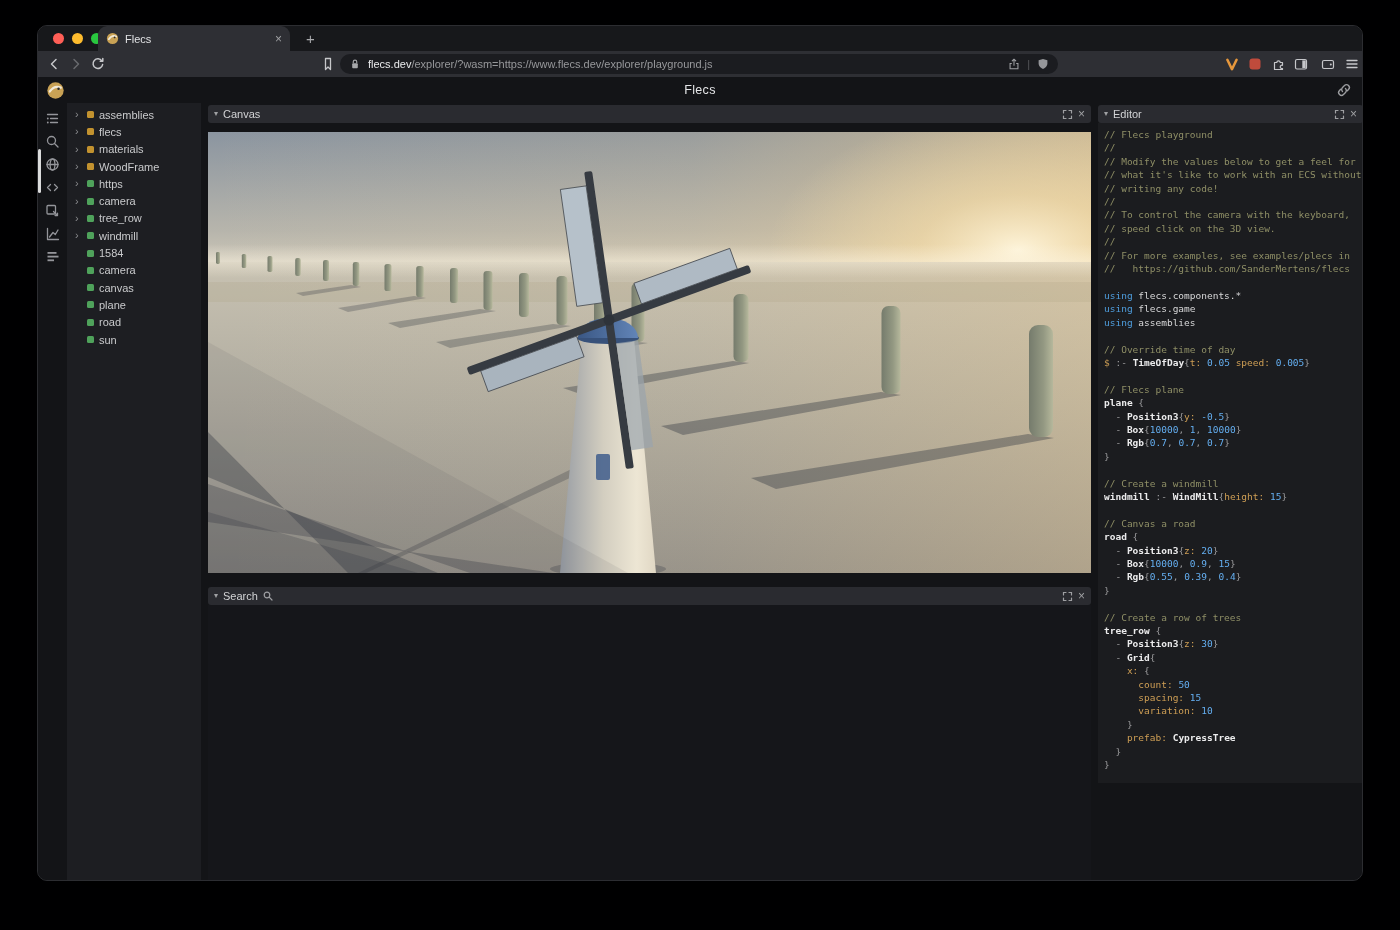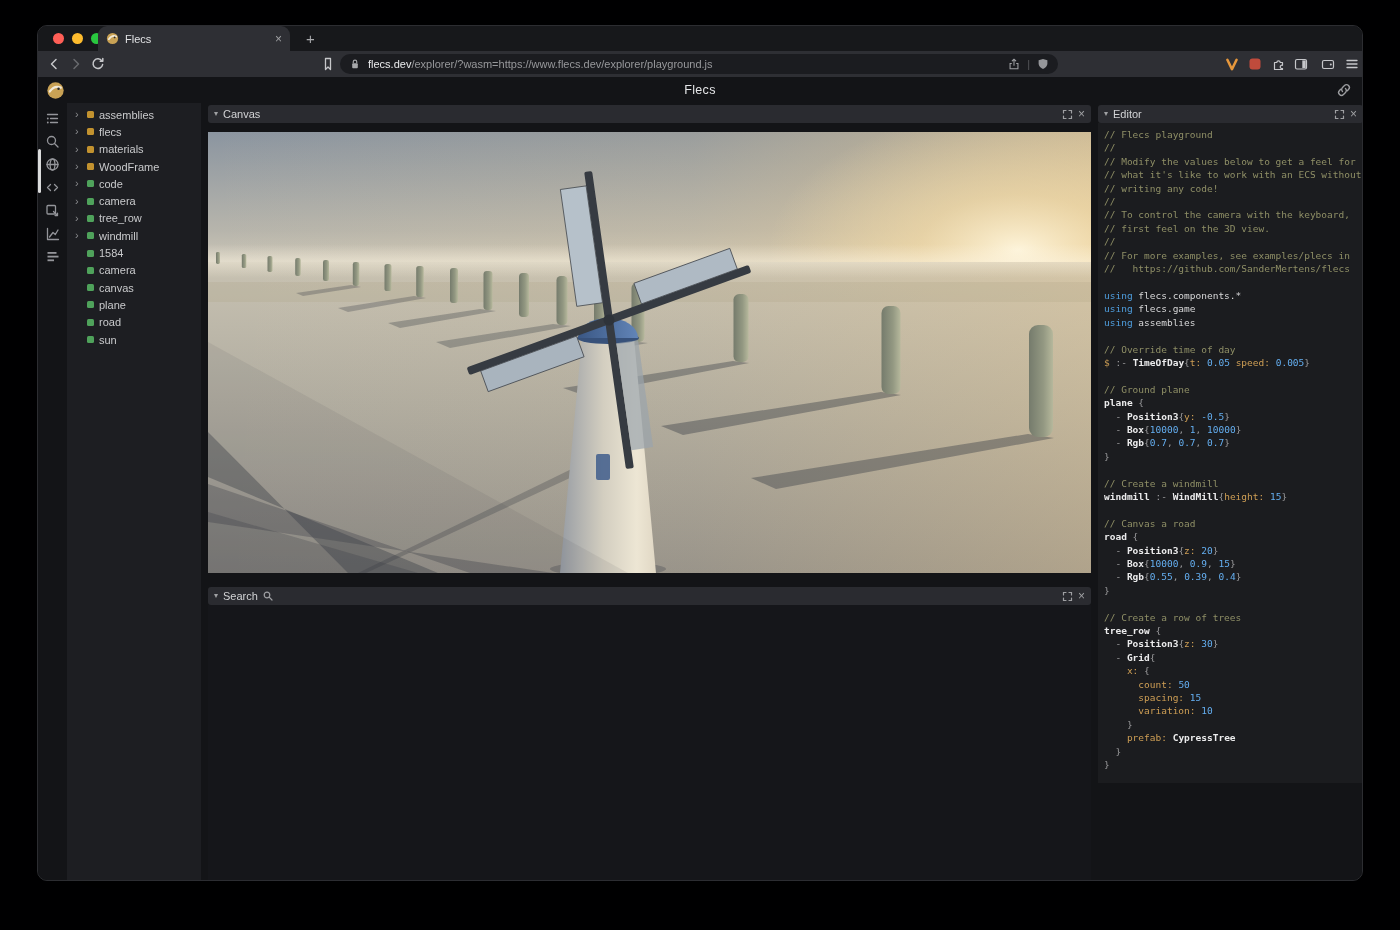--- a/index.html
+++ b/index.html
@@ -247,21 +247,21 @@
           <span class="tlabel">materials</span>
         </div>
         <div class="titem">
           <span class="tarrow">›</span>
           <span class="tsq" style="background: rgb(194, 146, 47);"></span>
           <span class="tlabel">WoodFrame</span>
         </div>
         <div class="titem">
           <span class="tarrow">›</span>
           <span class="tsq" style="background: rgb(79, 162, 91);"></span>
-          <span class="tlabel">code</span>
+          <span class="tlabel">https</span>
         </div>
         <div class="titem">
           <span class="tarrow">›</span>
           <span class="tsq" style="background: rgb(79, 162, 91);"></span>
           <span class="tlabel">camera</span>
         </div>
         <div class="titem">
           <span class="tarrow">›</span>
           <span class="tsq" style="background: rgb(79, 162, 91);"></span>
           <span class="tlabel">tree_row</span>
@@ -451,33 +451,33 @@
     </div>
     <div class="editorbody">
       <div>
           <div class="cl"><span class="t-c">// Flecs playground</span></div>
           <div class="cl"><span class="t-c">//</span></div>
           <div class="cl"><span class="t-c">// Modify the values below to get a feel for</span></div>
           <div class="cl"><span class="t-c">// what it's like to work with an ECS without</span></div>
           <div class="cl"><span class="t-c">// writing any code!</span></div>
           <div class="cl"><span class="t-c">//</span></div>
           <div class="cl"><span class="t-c">// To control the camera with the keyboard,</span></div>
-          <div class="cl"><span class="t-c">// first feel on the 3D view.</span></div>
+          <div class="cl"><span class="t-c">// speed click on the 3D view.</span></div>
           <div class="cl"><span class="t-c">//</span></div>
           <div class="cl"><span class="t-c">// For more examples, see examples/plecs in</span></div>
           <div class="cl"><span class="t-c">//   https://github.com/SanderMertens/flecs</span></div>
           <div class="cl">&nbsp;</div>
           <div class="cl"><span class="t-k">using </span><span class="t-w">flecs.components.*</span></div>
           <div class="cl"><span class="t-k">using </span><span class="t-w">flecs.game</span></div>
           <div class="cl"><span class="t-k">using </span><span class="t-w">assemblies</span></div>
           <div class="cl">&nbsp;</div>
           <div class="cl"><span class="t-c">// Override time of day</span></div>
           <div class="cl"><span class="t-o">$</span><span class="t-p"> :- </span><span class="t-e">TimeOfDay</span><span class="t-p">{</span><span class="t-o">t: </span><span class="t-n">0.05</span><span class="t-w"> </span><span class="t-o">speed: </span><span class="t-n">0.005</span><span class="t-p">}</span></div>
           <div class="cl">&nbsp;</div>
-          <div class="cl"><span class="t-c">// Ground plane</span></div>
+          <div class="cl"><span class="t-c">// Flecs plane</span></div>
           <div class="cl"><span class="t-e">plane </span><span class="t-p">{</span></div>
           <div class="cl"><span class="t-p">  - </span><span class="t-e">Position3</span><span class="t-p">{</span><span class="t-o">y: </span><span class="t-n">-0.5</span><span class="t-p">}</span></div>
           <div class="cl"><span class="t-p">  - </span><span class="t-e">Box</span><span class="t-p">{</span><span class="t-n">10000</span><span class="t-p">, </span><span class="t-n">1</span><span class="t-p">, </span><span class="t-n">10000</span><span class="t-p">}</span></div>
           <div class="cl"><span class="t-p">  - </span><span class="t-e">Rgb</span><span class="t-p">{</span><span class="t-n">0.7</span><span class="t-p">, </span><span class="t-n">0.7</span><span class="t-p">, </span><span class="t-n">0.7</span><span class="t-p">}</span></div>
           <div class="cl"><span class="t-p">}</span></div>
           <div class="cl">&nbsp;</div>
           <div class="cl"><span class="t-c">// Create a windmill</span></div>
           <div class="cl"><span class="t-e">windmill </span><span class="t-p">:- </span><span class="t-e">WindMill</span><span class="t-p">{</span><span class="t-o">height: </span><span class="t-n">15</span><span class="t-p">}</span></div>
           <div class="cl">&nbsp;</div>
           <div class="cl"><span class="t-c">// Canvas a road</span></div>

